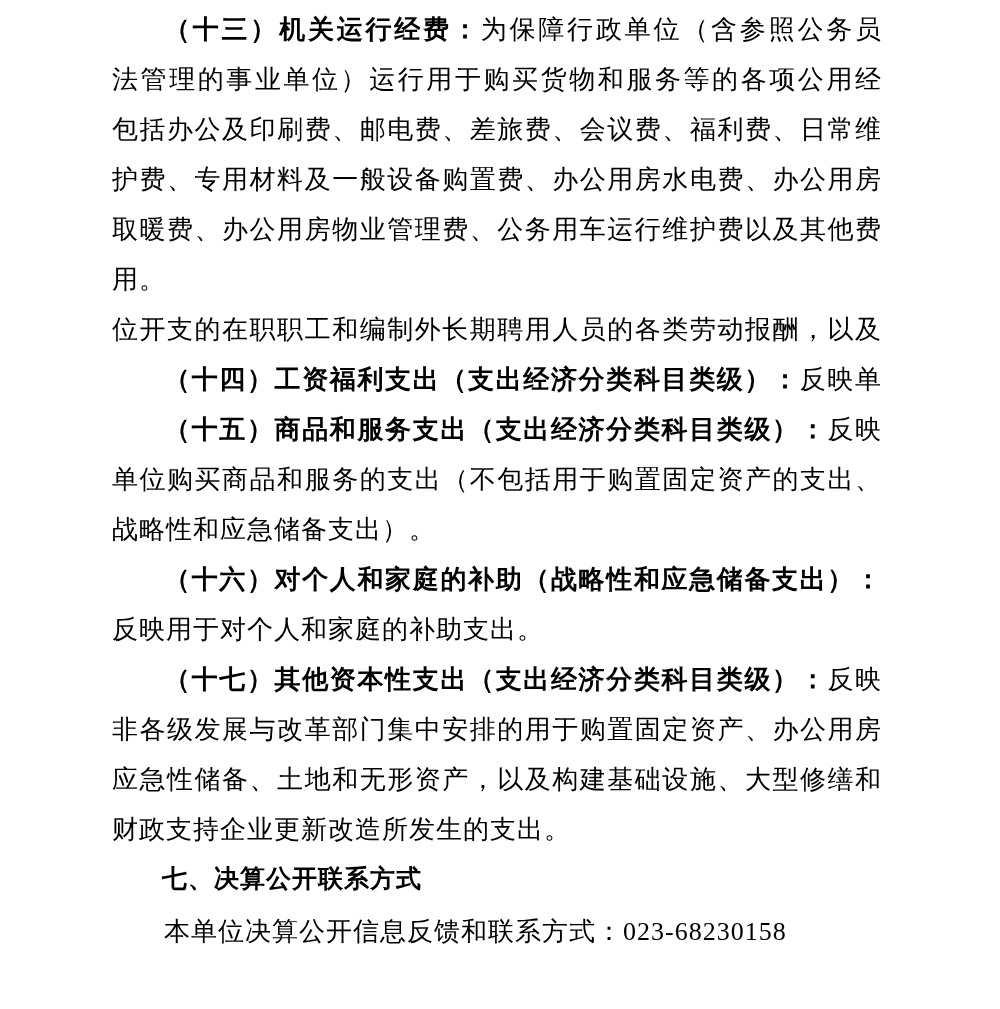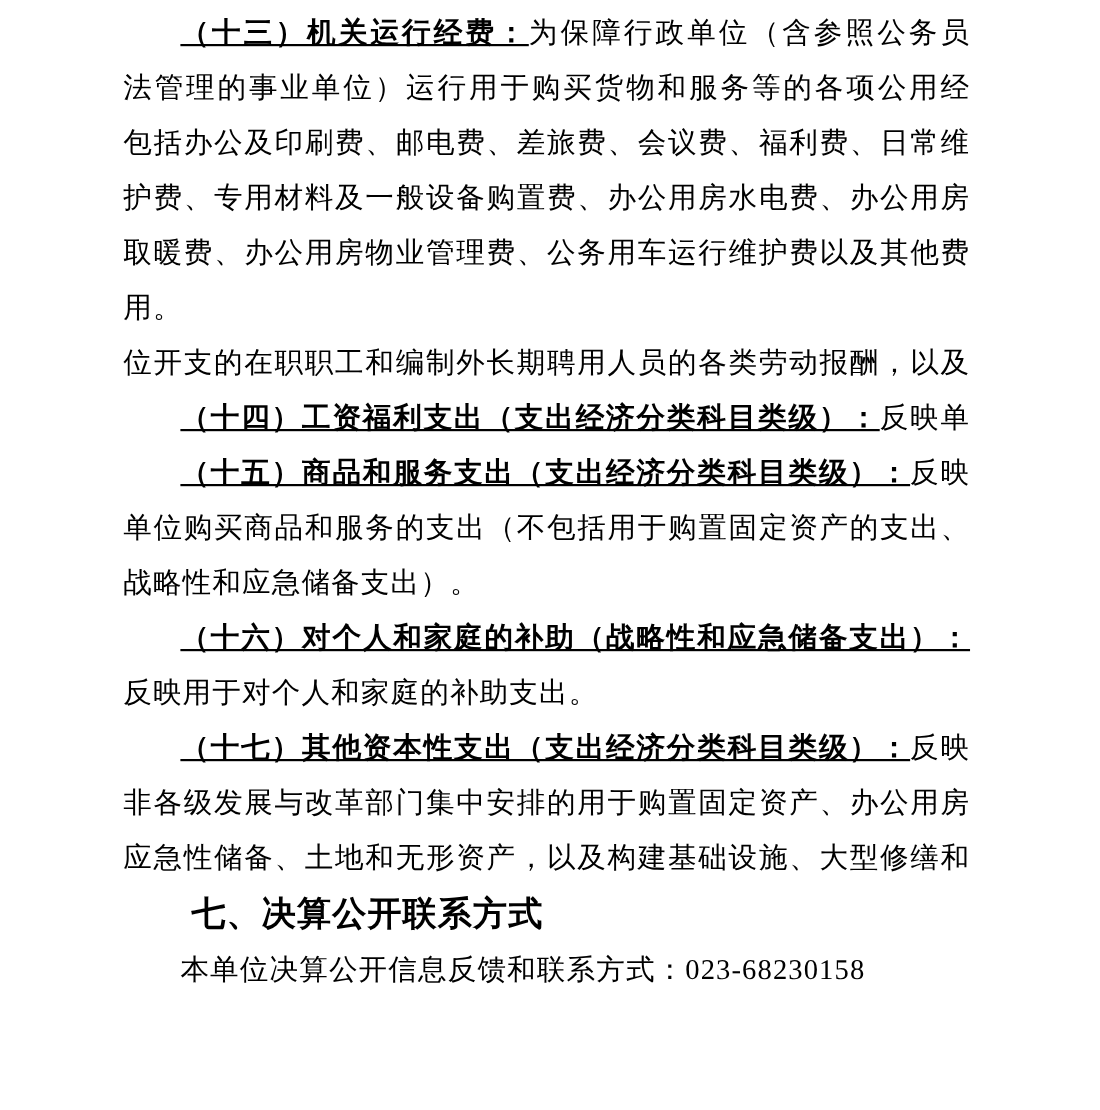--- a/index.html
+++ b/index.html
@@ -16,33 +16,33 @@
     padding: 5px 118px 0 112px;
   }
   .line {
     height: 50px;
     line-height: 50px;
     font-size: 26px;
     letter-spacing: 1px;
     overflow: hidden;
   }
   .line.indent { text-indent: 2em; }
-  .line .b { font-weight: 700; text-decoration: underline; }
+  .line .b { font-weight: 700; }
   .j {
     text-align: justify;
     text-align-last: justify;
   }
   .heading-line {
     height: 52px;
     line-height: 52px;
-    font-size: 31px;
+    font-size: 25px;
     font-weight: 700;
     text-indent: 2em;
     letter-spacing: 1px;
-    font-family: Liberation Sans, sans-serif;
+    font-family: Liberation Mono, monospace;
   }
   .contact-line {
     height: 50px;
     line-height: 50px;
     font-size: 26px;
     text-indent: 2em;
     letter-spacing: 1px;
   }
 </style>
 </head>
@@ -73,20 +73,21 @@
 
     <div>
       <div class="line indent j"><span class="b">（十六）对个人和家庭的补助（战略性和应急储备支出）：</span></div>
       <div class="line"><span>反映用于对个人和家庭的补助支出。</span></div>
     </div>
 
     <div>
       <div class="line indent j"><span class="b">（十七）其他资本性支出（支出经济分类科目类级）：</span><span>反映</span></div>
       <div class="line j"><span>非各级发展与改革部门集中安排的用于购置固定资产、办公用房</span></div>
       <div class="line j"><span>应急性储备、土地和无形资产，以及构建基础设施、大型修缮和</span></div>
+      <div class="line"><span>财政支持企业更新改造所发生的支出。</span></div>
     </div>
 
     <div class="heading-line">七、决算公开联系方式</div>
 
     <div class="contact-line"><span>本单位决算公开信息反馈和联系方式：</span><span>023-68230158</span></div>
 
   </div>
 </div>
 
 </body></html>

